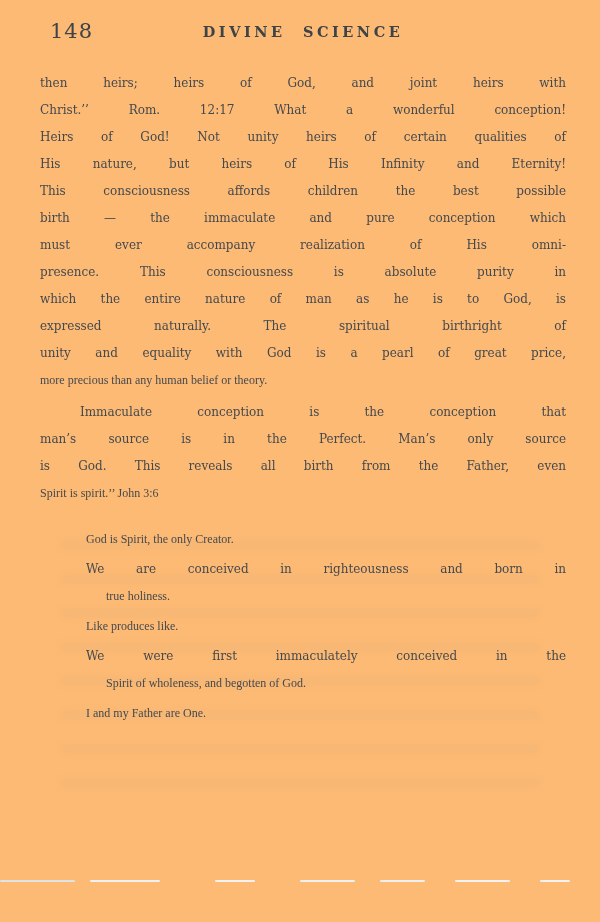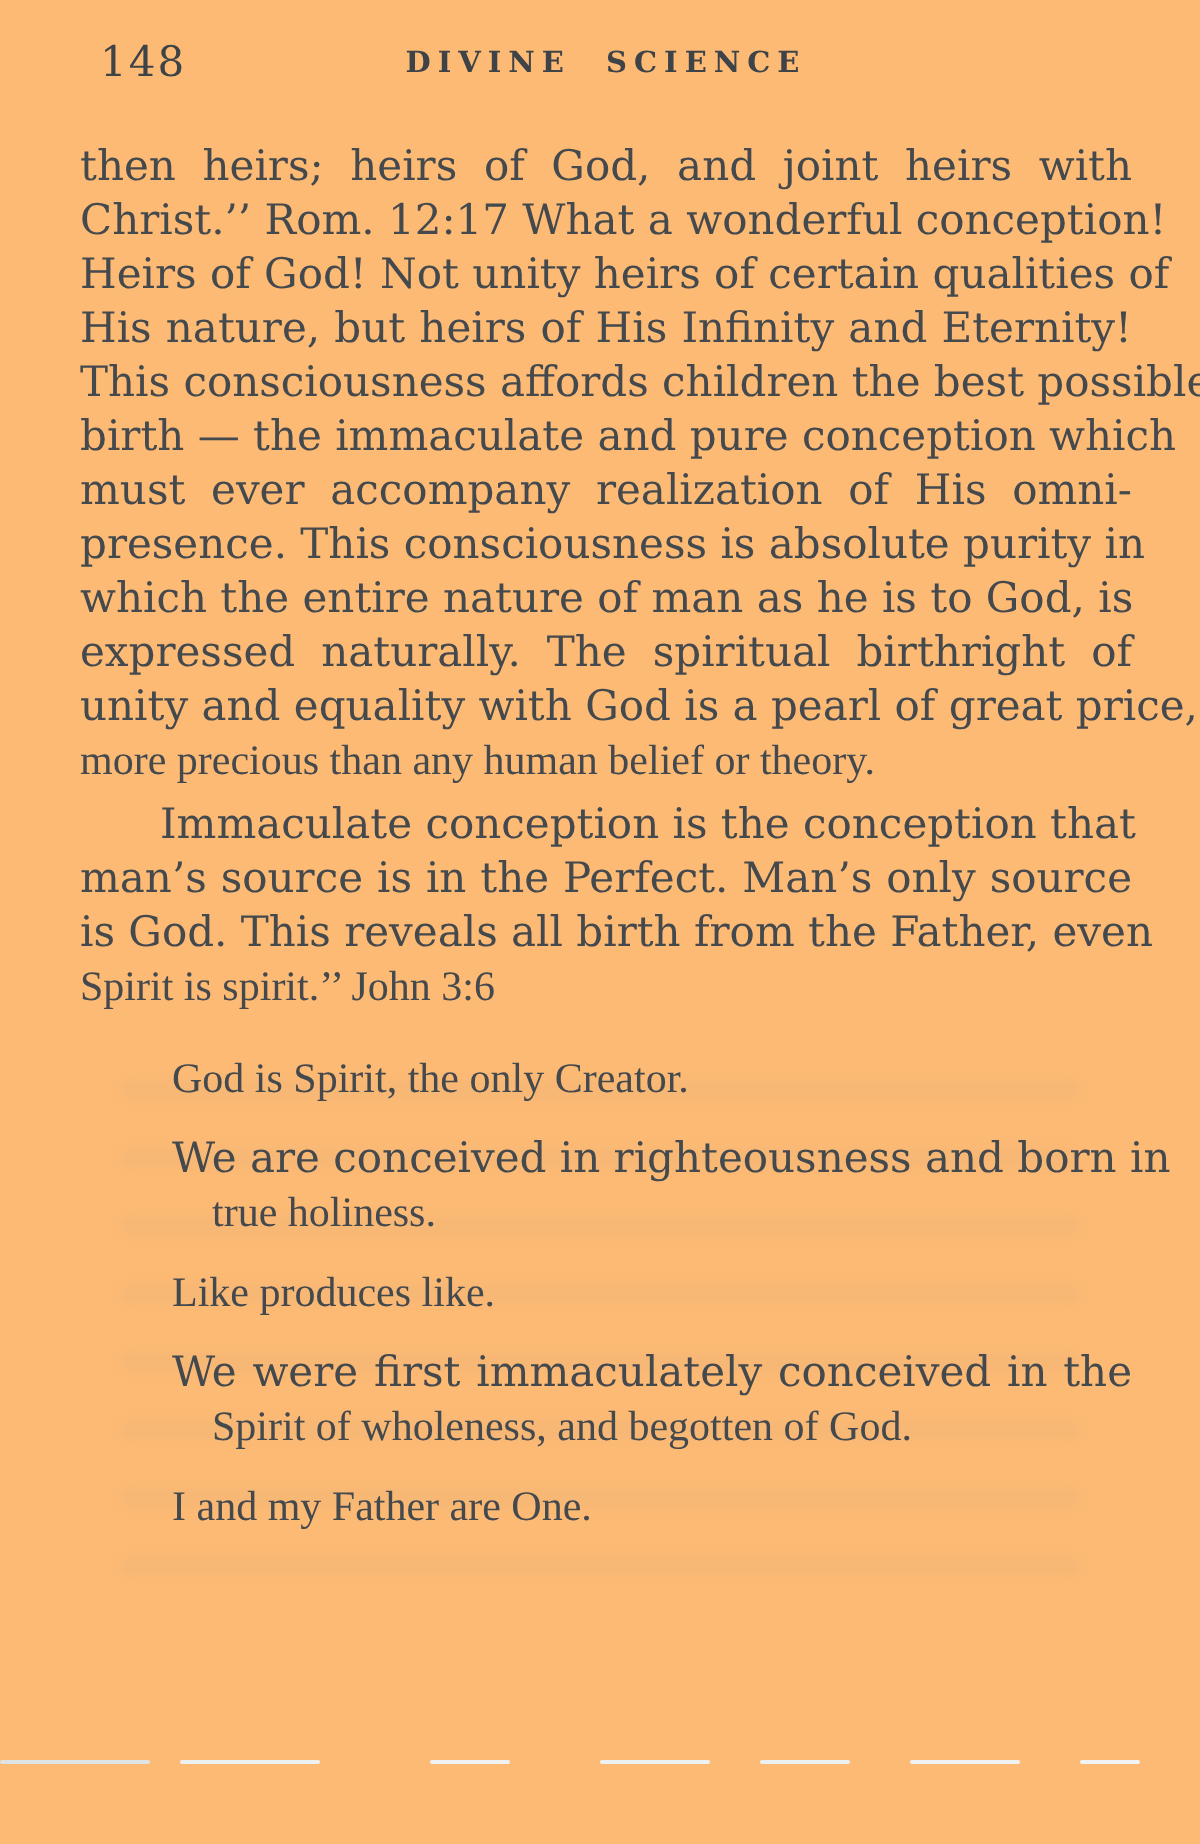--- a/index.html
+++ b/index.html
@@ -94,37 +94,37 @@
     letter-spacing: 3.5px;
     word-spacing: 9px;
     color: #3e4348;
   }
 
   .body-text {
     position: absolute;
     left: 40px;
     top: 70px;
     width: 526px;
-    font-size: 21px;
+    font-size: 12px;
     line-height: 27px;
   }
   .tline {
     text-align: justify;
     text-align-last: justify;
     white-space: nowrap;
   }
   .tline.plain {
     text-align: left;
     text-align-last: left;
     font-family: Liberation Serif, serif;
   }
   .tline.indent { padding-left: 40px; }
   .para2 { margin-top: 5px; }
   .quotes { margin-top: 19px; }
-  .quote { margin-left: 46px; width: 480px; margin-top: 13px; }
+  .quote { margin-left: 46px; width: 480px; margin-top: 3px; }
   .quote:first-child { margin-top: 0; }
   .quote .cont { padding-left: 20px; }
 </style>
 </head>
 <body>
 
 <div class="page">
 
   <div class="edge-line"></div>
   <div class="edge-strip"></div>

